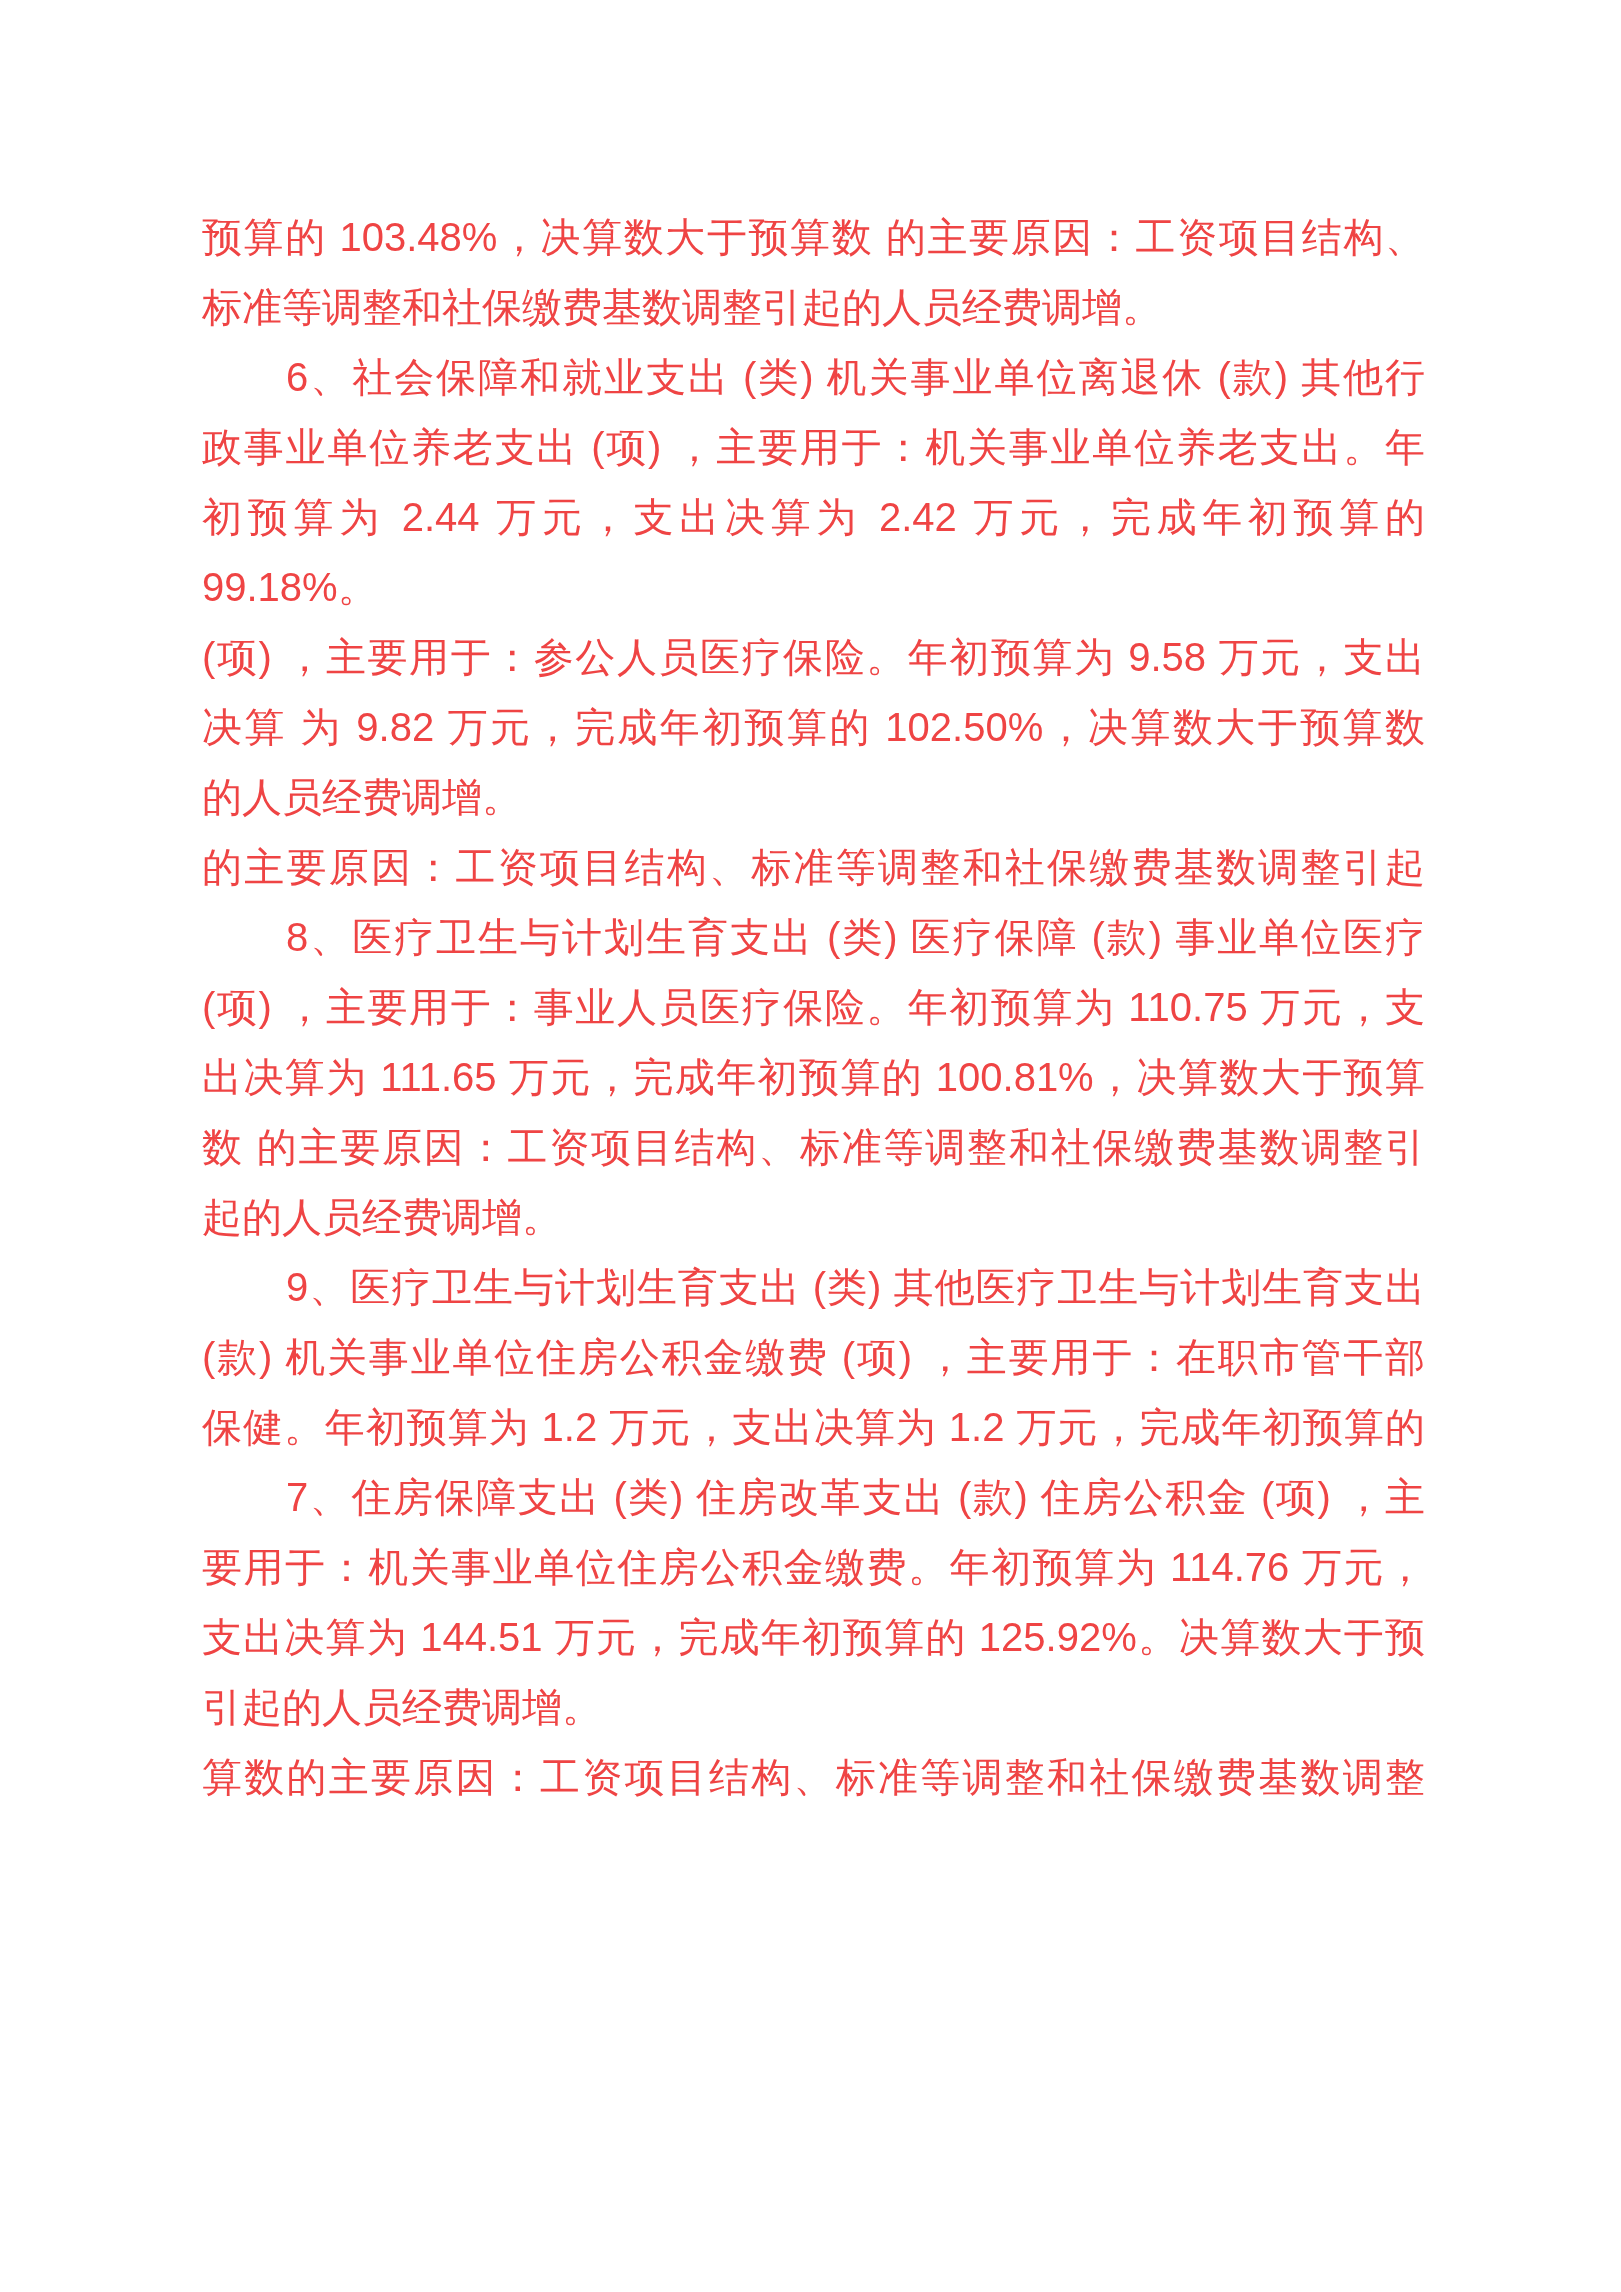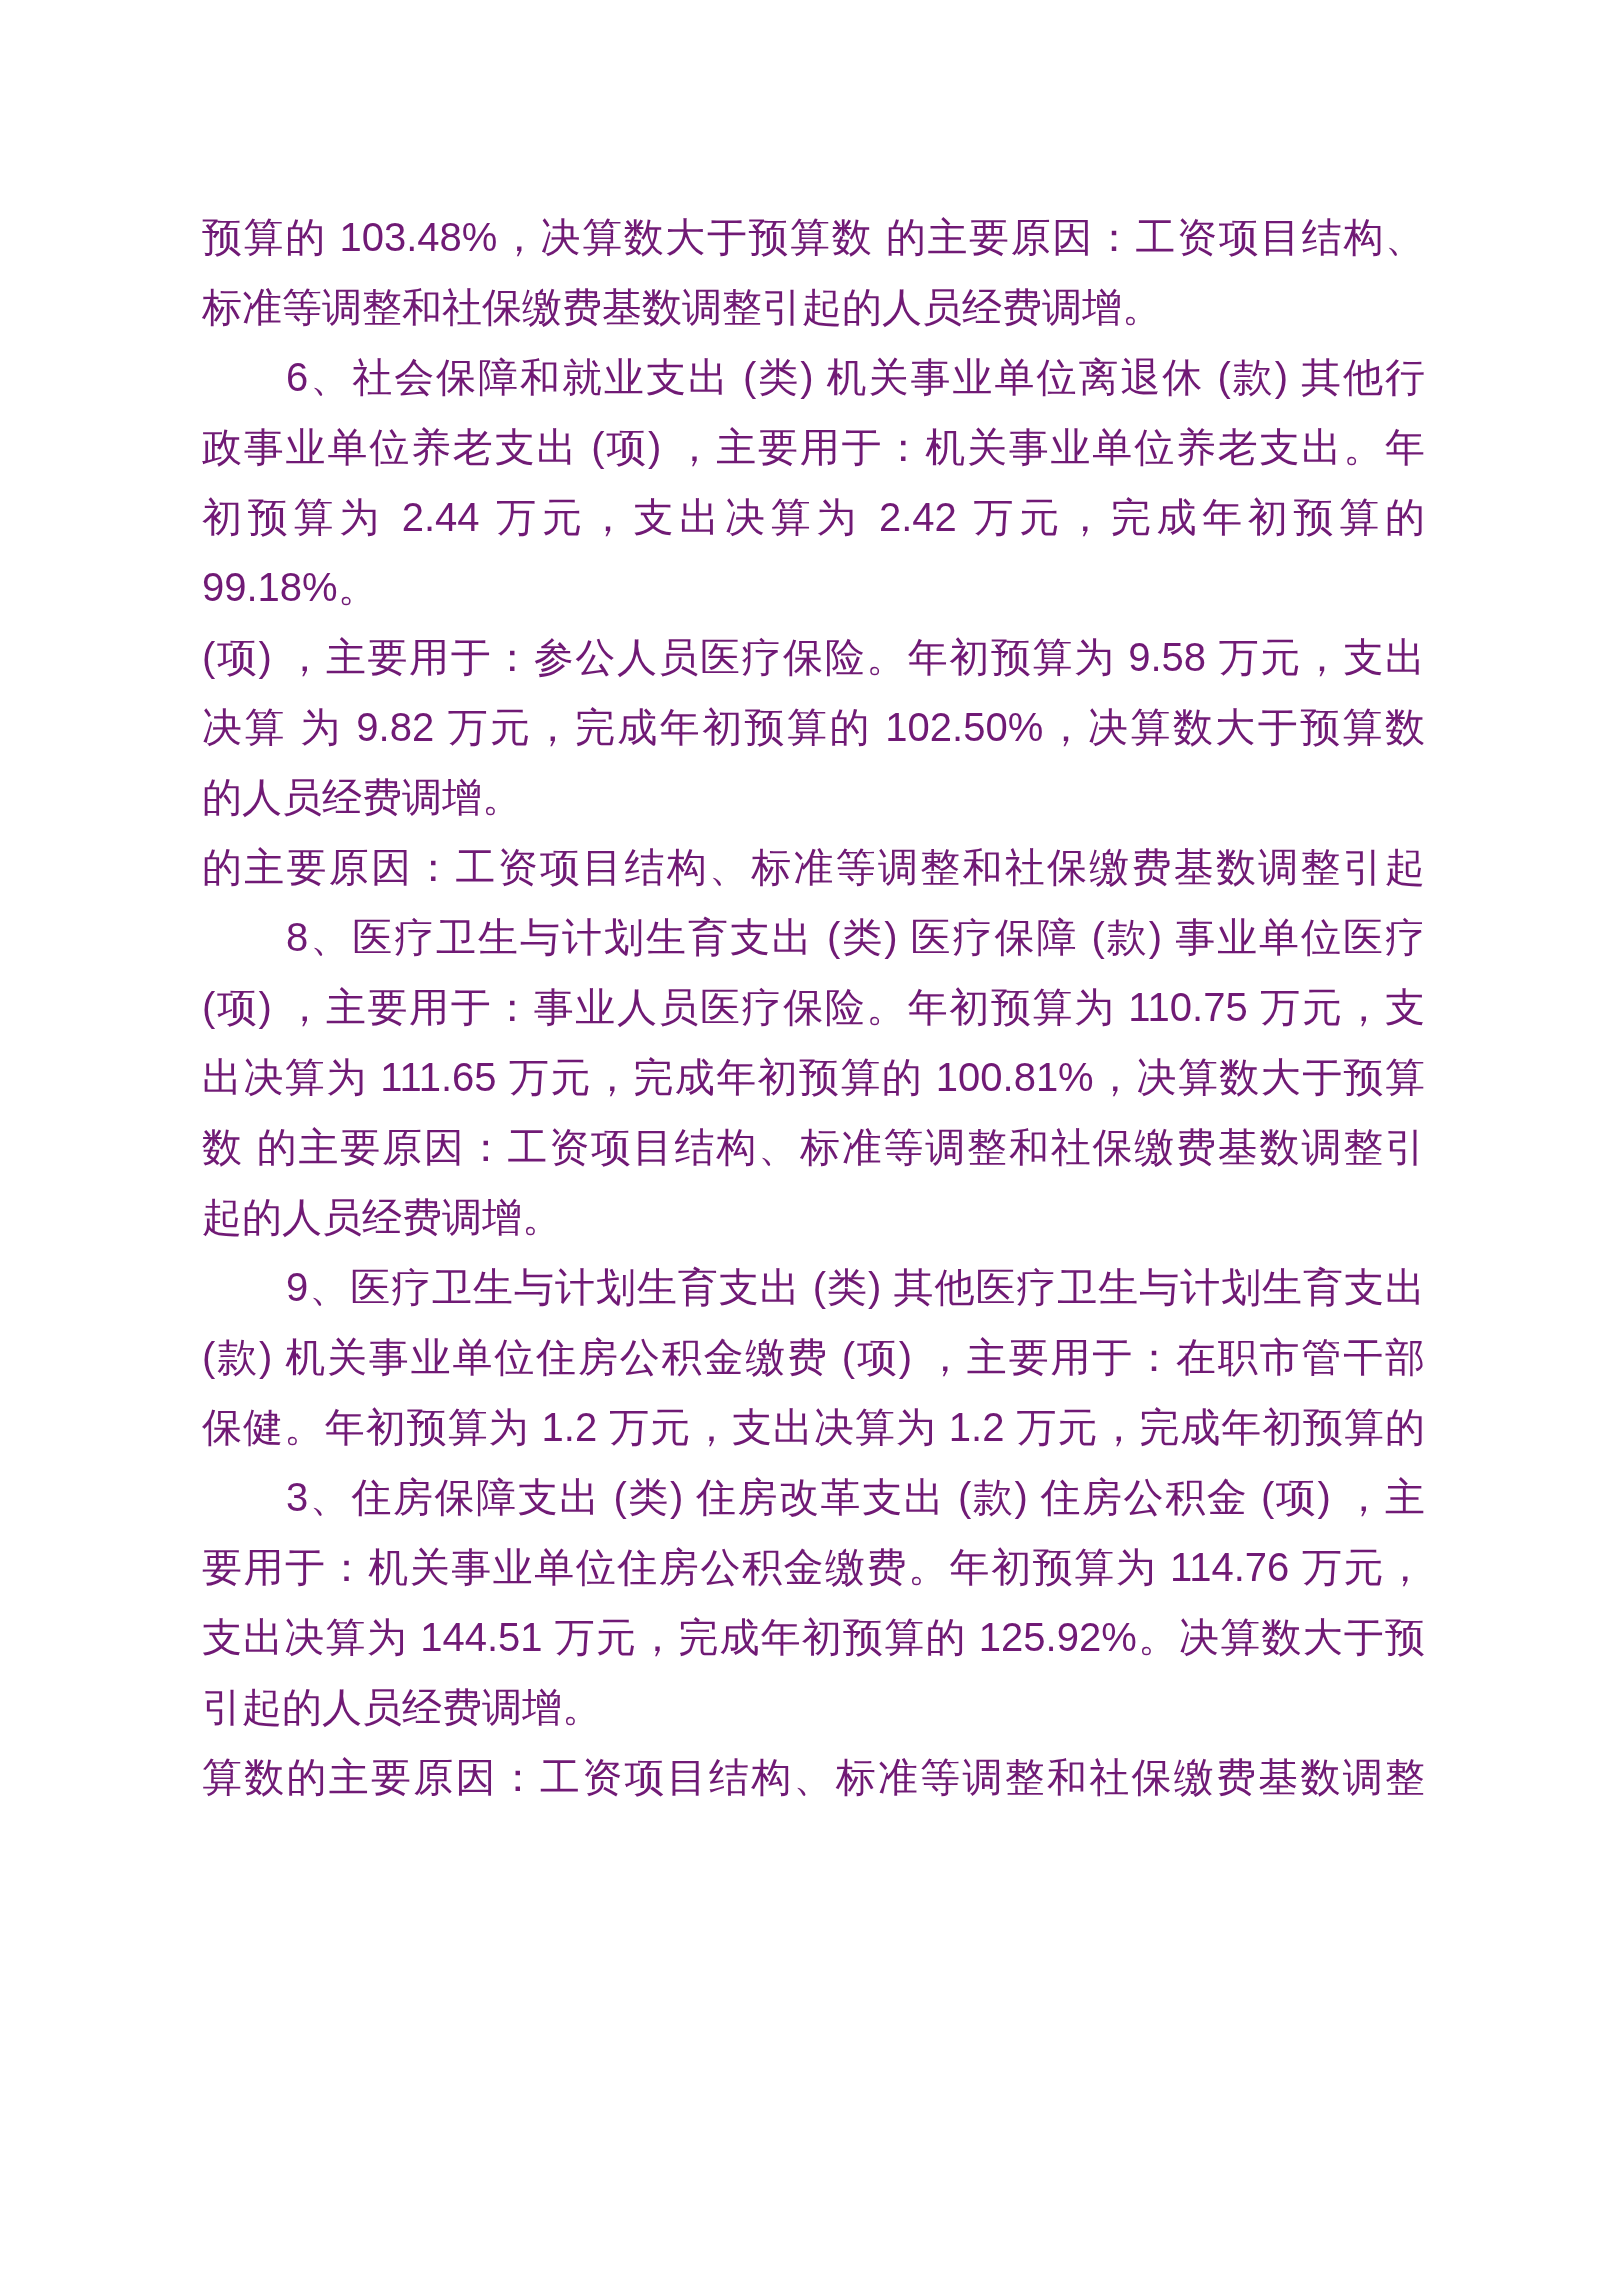--- a/index.html
+++ b/index.html
@@ -30,21 +30,21 @@
     text-align: justify;
     text-align-last: justify;
     overflow: visible;
   }
   .line.end   { text-align-last: left; }
   .line.indent { text-indent: 84px; }
 </style>
 </head>
 <body style="background: rgb(255, 255, 255);">
 
-<div class="page" id="page-root" style="color: #701a75;">
+<div class="page" id="page-root" style="color: #ef4444;">
     <div class="para">
       <div class="line">预算的 103.48%，决算数大于预算数 的主要原因：工资项目结构、</div>
       <div class="line end">标准等调整和社保缴费基数调整引起的人员经费调增。</div>
     </div>
     <div class="para">
       <div class="line indent">6、社会保障和就业支出 (类) 机关事业单位离退休 (款) 其他行</div>
       <div class="line">政事业单位养老支出 (项) ，主要用于：机关事业单位养老支出。年</div>
       <div class="line">初预算为 2.44 万元，支出决算为 2.42 万元，完成年初预算的</div>
       <div class="line end">99.18%。</div>
     </div>
@@ -60,20 +60,20 @@
       <div class="line">出决算为 111.65 万元，完成年初预算的 100.81%，决算数大于预算</div>
       <div class="line">数 的主要原因：工资项目结构、标准等调整和社保缴费基数调整引</div>
       <div class="line end">起的人员经费调增。</div>
     </div>
     <div class="para">
       <div class="line indent">9、医疗卫生与计划生育支出 (类) 其他医疗卫生与计划生育支出</div>
       <div class="line">(款) 机关事业单位住房公积金缴费 (项) ，主要用于：在职市管干部</div>
       <div class="line">保健。年初预算为 1.2 万元，支出决算为 1.2 万元，完成年初预算的</div>
     </div>
     <div class="para">
-      <div class="line indent">3、住房保障支出 (类) 住房改革支出 (款) 住房公积金 (项) ，主</div>
+      <div class="line indent">7、住房保障支出 (类) 住房改革支出 (款) 住房公积金 (项) ，主</div>
       <div class="line">要用于：机关事业单位住房公积金缴费。年初预算为 114.76 万元，</div>
       <div class="line">支出决算为 144.51 万元，完成年初预算的 125.92%。决算数大于预</div>
       <div class="line end">引起的人员经费调增。</div>
       <div class="line">算数的主要原因：工资项目结构、标准等调整和社保缴费基数调整</div>
     </div>
   </div>
 
 
 </body></html>

